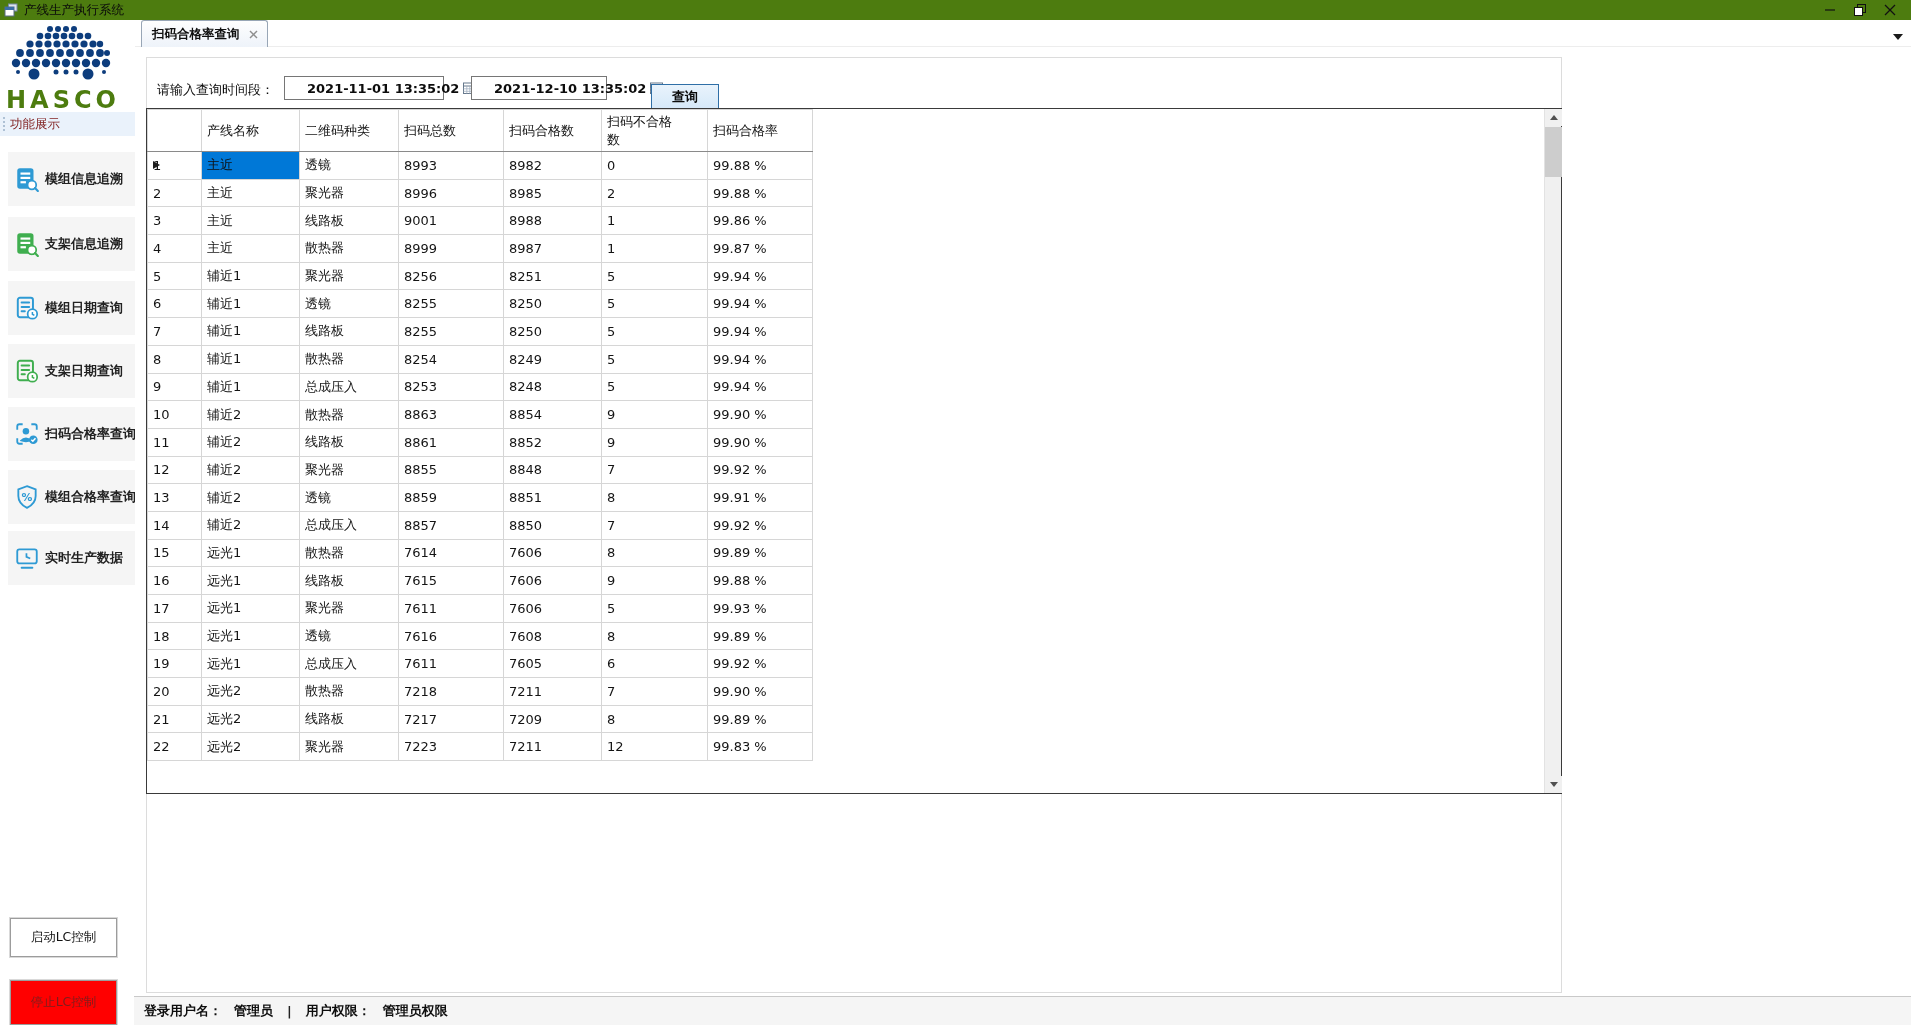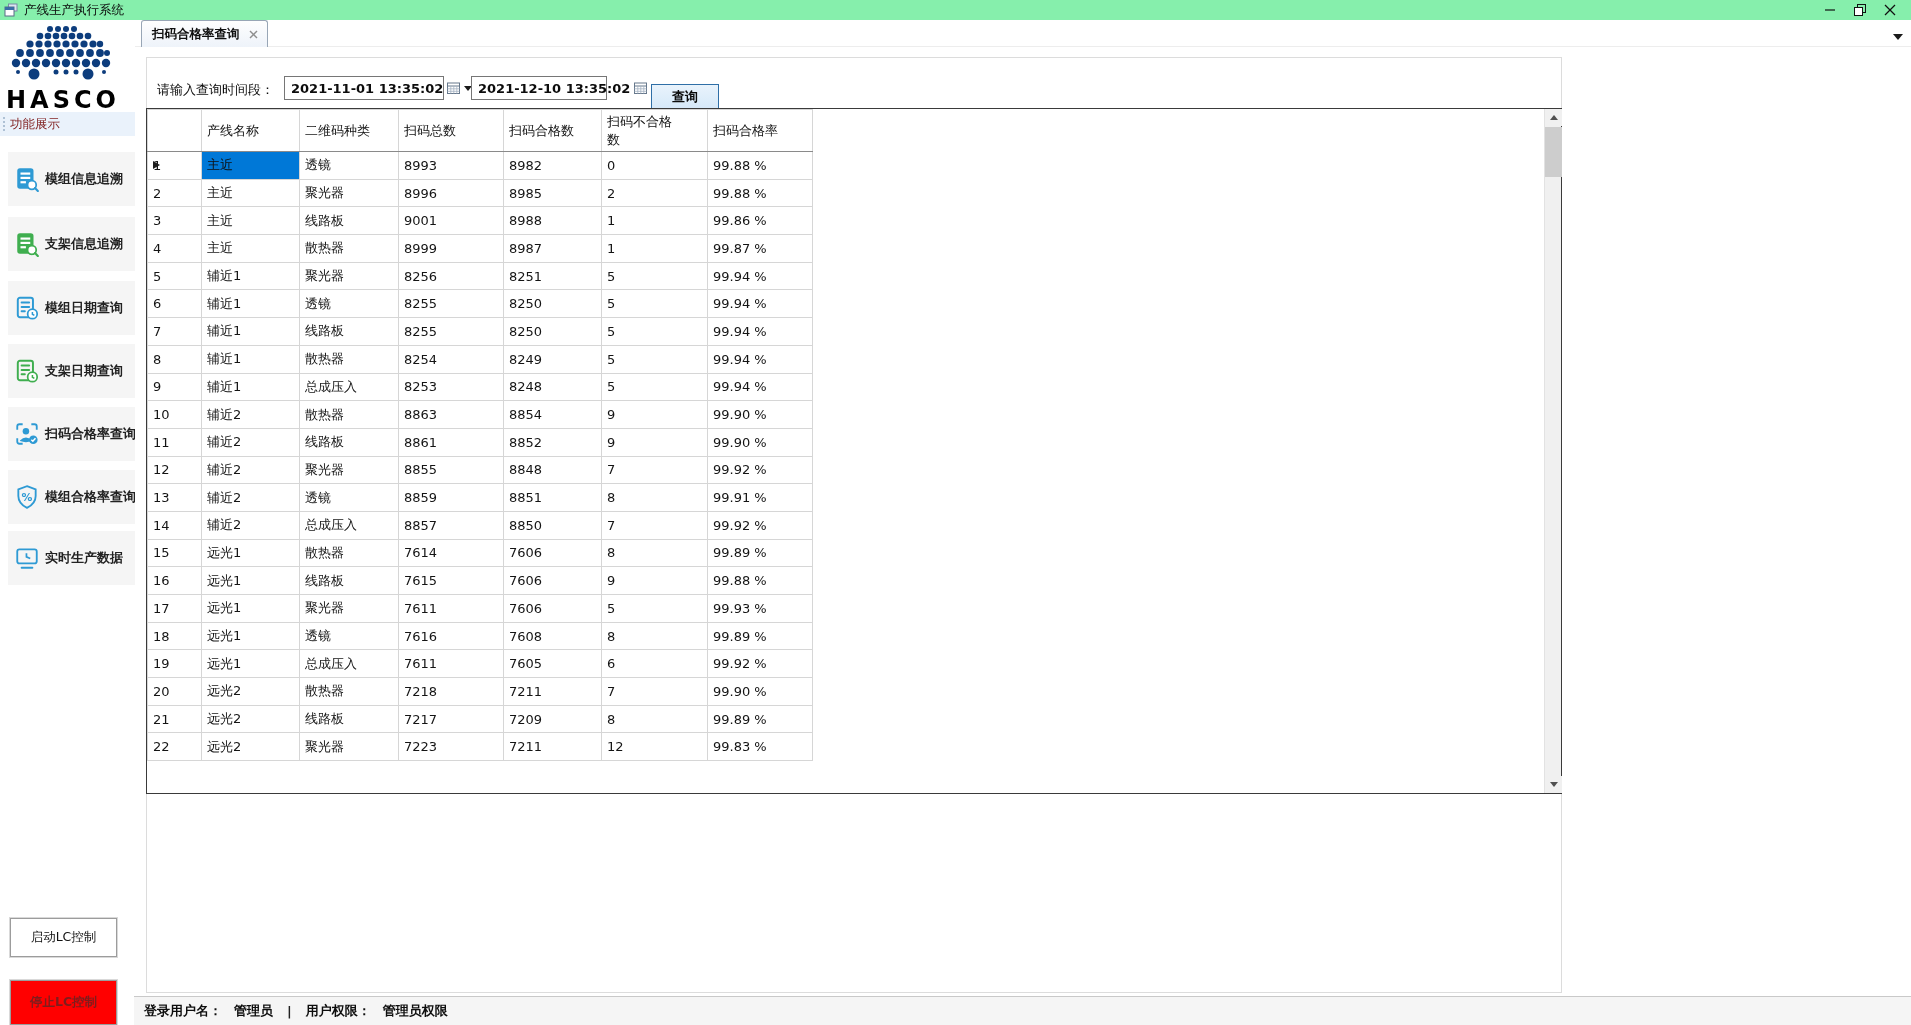--- a/index.html
+++ b/index.html
@@ -1,54 +1,54 @@
 <!DOCTYPE html>
 <html><head>
 <meta charset="utf-8">
 <style>
   * { margin:0; padding:0; box-sizing:border-box; }
   html,body { background:#d8d8d8; }
   body { font-family:"DejaVu Sans","Liberation Sans",sans-serif; }
   .window { position:relative; width:1911px; height:1025px; background:#fff; overflow:hidden; }
 
   
-  .titlebar { position:absolute; left:0; top:0; width:100%; height:20px; background:#86efac; }
+  .titlebar { position:absolute; left:0; top:0; width:100%; height:20px; background:#4d7c0f; }
   .app-icon { position:absolute; left:4px; top:3px; width:14px; height:14px; }
   .win-title { position:absolute; left:24px; top:2px; font-size:12.5px; color:#0a0a0a; }
   .win-btns { position:absolute; right:6px; top:0; height:19px; display:flex; }
   .win-btn { width:30px; height:19px; display:flex; align-items:center; justify-content:center; cursor:pointer; }
 
   
   .sidebar { position:absolute; left:0; top:20px; width:135px; bottom:0; background:#fff; }
   .logo { position:absolute; left:6px; top:2px; width:112px; text-align:center; }
-  .logo-name { font-size:24px; font-weight:700; letter-spacing:4px; color:#000000; line-height:1; margin-top:2px;text-align:right; }
+  .logo-name { font-size:24px; font-weight:700; letter-spacing:4px; color:#4d7c0f; line-height:1; margin-top:2px;text-align:right; }
   .logo-sub { font-size:6px; letter-spacing:1.6px; color:#8d8d8d; text-align:right; padding-right:4px; margin-top:1px; }
   .section-header { position:absolute; left:0; top:92px; width:135px; height:24px; background:#eaf2fb; display:flex; align-items:center; cursor:pointer; }
   .grip { display:flex; flex-direction:column; gap:2px; margin:0 5px 0 3px; }
   .grip i { width:2px; height:2px; border-radius:50%; background:#9ab0c8; display:block; }
   .section-label { font-size:12.5px; color:#7f1d1d; }
   .nav-item { position:absolute; left:8px; width:127px; height:54px; background:#f5f5f5; display:flex; align-items:center; cursor:pointer; }
   .nav-icon { width:26px; height:26px; margin:0 5px 0 6px; flex:0 0 auto; }
   .nav-label { font-size:13px; font-weight:600; color:#222; white-space:nowrap; }
   .side-btn { position:absolute; left:10px; width:107px; border:1px solid #9c9c9c; outline:1px solid #d9d9d9; background:#fff; font-size:12.5px; color:#111; display:flex; align-items:center; justify-content:center; cursor:pointer; font-family:inherit; }
   .btn-start { top:898px; height:39px; }
-  .btn-stop { top:960px; height:45px; background:#ff0000; color:#7e1d1d; font-weight:700; }
+  .btn-stop { top:960px; height:45px; background:#ff0000; color:#7e1d1d; font-weight:400; }
 
   
   .main { position:absolute; left:135px; top:20px; right:0; bottom:0; background:#fff; }
   .tabstrip { position:absolute; left:0; top:0; right:0; height:27px; border-bottom:1px solid #ededed; background:#fff; }
   .tab { position:absolute; left:6px; top:0; width:127px; height:27px; border:1px solid #98a6b6; border-bottom:none; border-radius:3px 3px 0 0; background:linear-gradient(#fefefe,#eef3fa); display:flex; align-items:center; z-index:2; cursor:pointer; }
   .tab-label { font-size:12.5px; font-weight:700; color:#101010; margin-left:10px; white-space:nowrap; }
   .tab-close { margin-left:9px; display:flex; align-items:center; cursor:pointer; }
   .tab-overflow { position:absolute; right:7px; top:6px; cursor:pointer; }
 
   .content-panel { position:absolute; left:11px; top:37px; width:1416px; height:936px; border:1px solid #dcdcdc; background:#fff; }
 
   .query-label { position:absolute; left:10px; top:23px; font-size:13px; color:#0d0d0d; }
-  .datepicker { position:absolute; top:18px; height:24px; border:1px solid #767676; background:#fff; display:flex; align-items:center; padding:0 6px; cursor:pointer; }
+  .datepicker { position:absolute; top:18px; height:24px; border:1px solid #767676; background:#fff; display:flex; align-items:center; padding:0 22px; cursor:pointer; }
   .dp1 { left:137px; width:160px; }
   .dp2 { left:312px; width:136px;margin-left:12px; }
   .dp-text { flex:1; font-size:13px; font-weight:600; color:#0c0c0c; white-space:nowrap; }
   .dp-cal { margin:0 4px 0 4px; display:flex; }
   .dp-arrow { width:0; height:0; border-left:4px solid transparent; border-right:4px solid transparent; border-top:5px solid #1a1a1a; }
   .query-btn { position:absolute; left:504px; top:18px; width:68px; height:25px; border:1px solid #2f6fa7; background:linear-gradient(#e9f3fc,#d6e9f9); font-size:13px; font-weight:600; color:#0c0c0c; display:flex; align-items:center; justify-content:center; cursor:pointer; font-family:inherit;margin-top:8px; }
 
   
   .grid { position:absolute; left:-1px; top:50px; width:1416px; height:686px; border:1px solid #3a3a3a; background:#fff; }
   .grid-table { border-collapse:collapse; table-layout:fixed; width:665px; background:#fff; }

